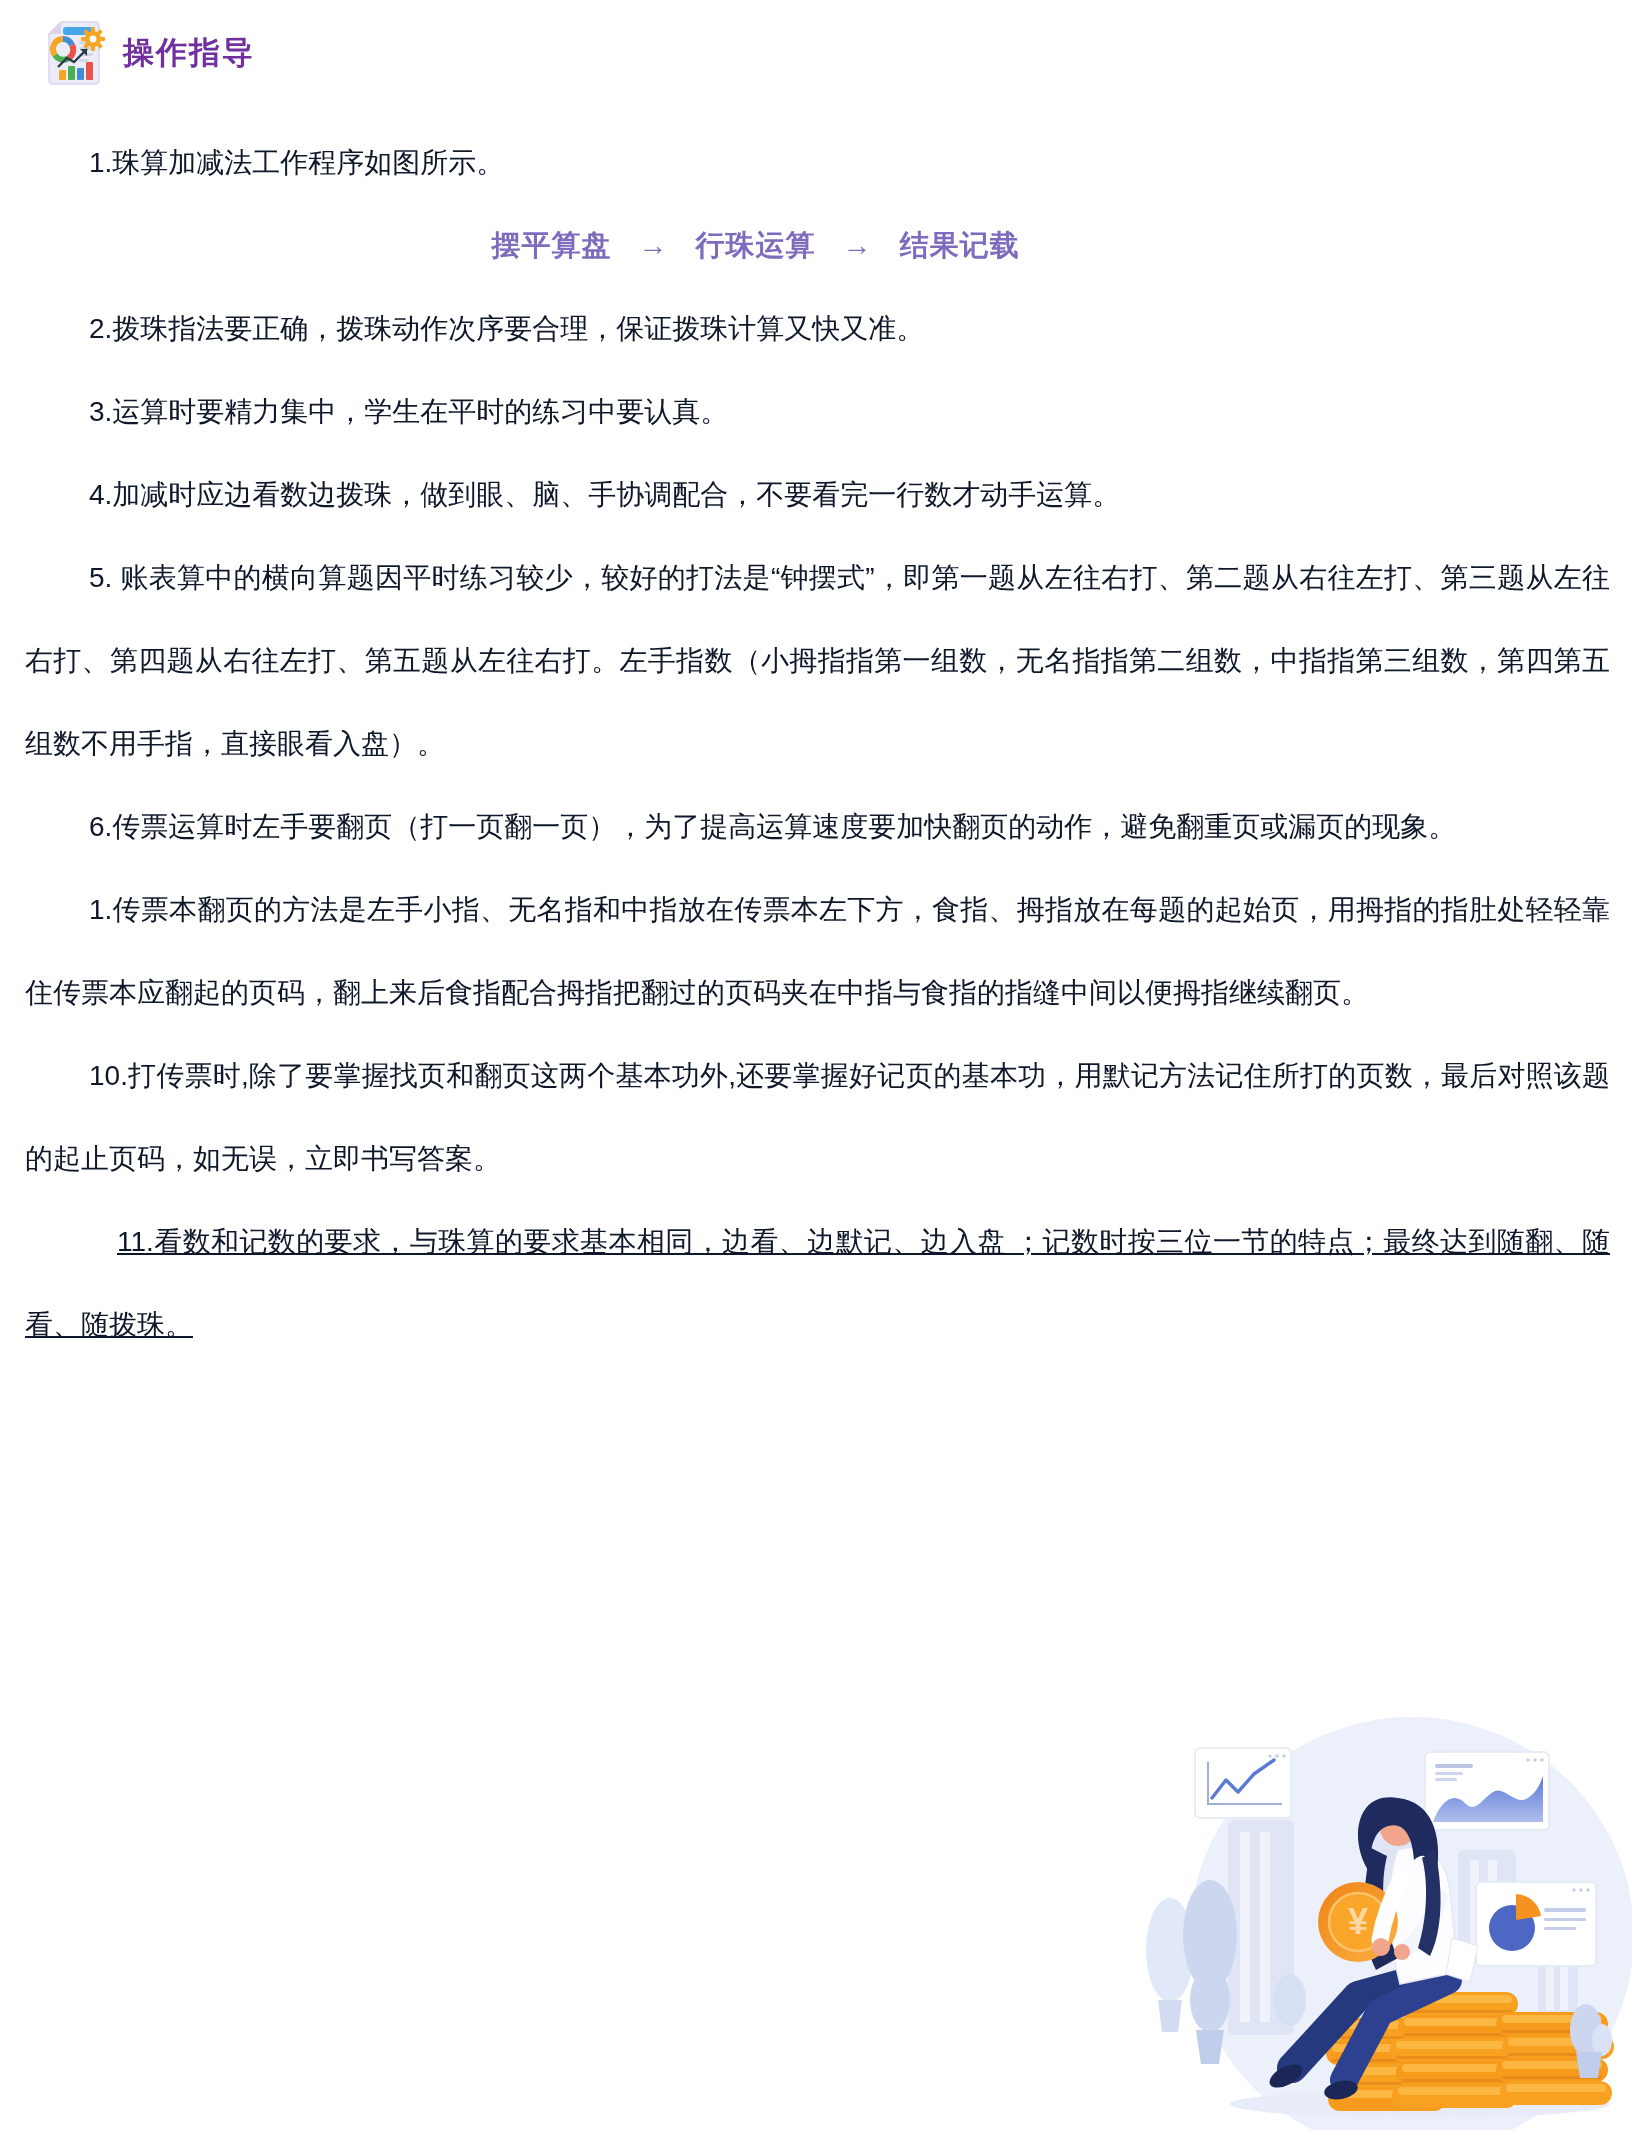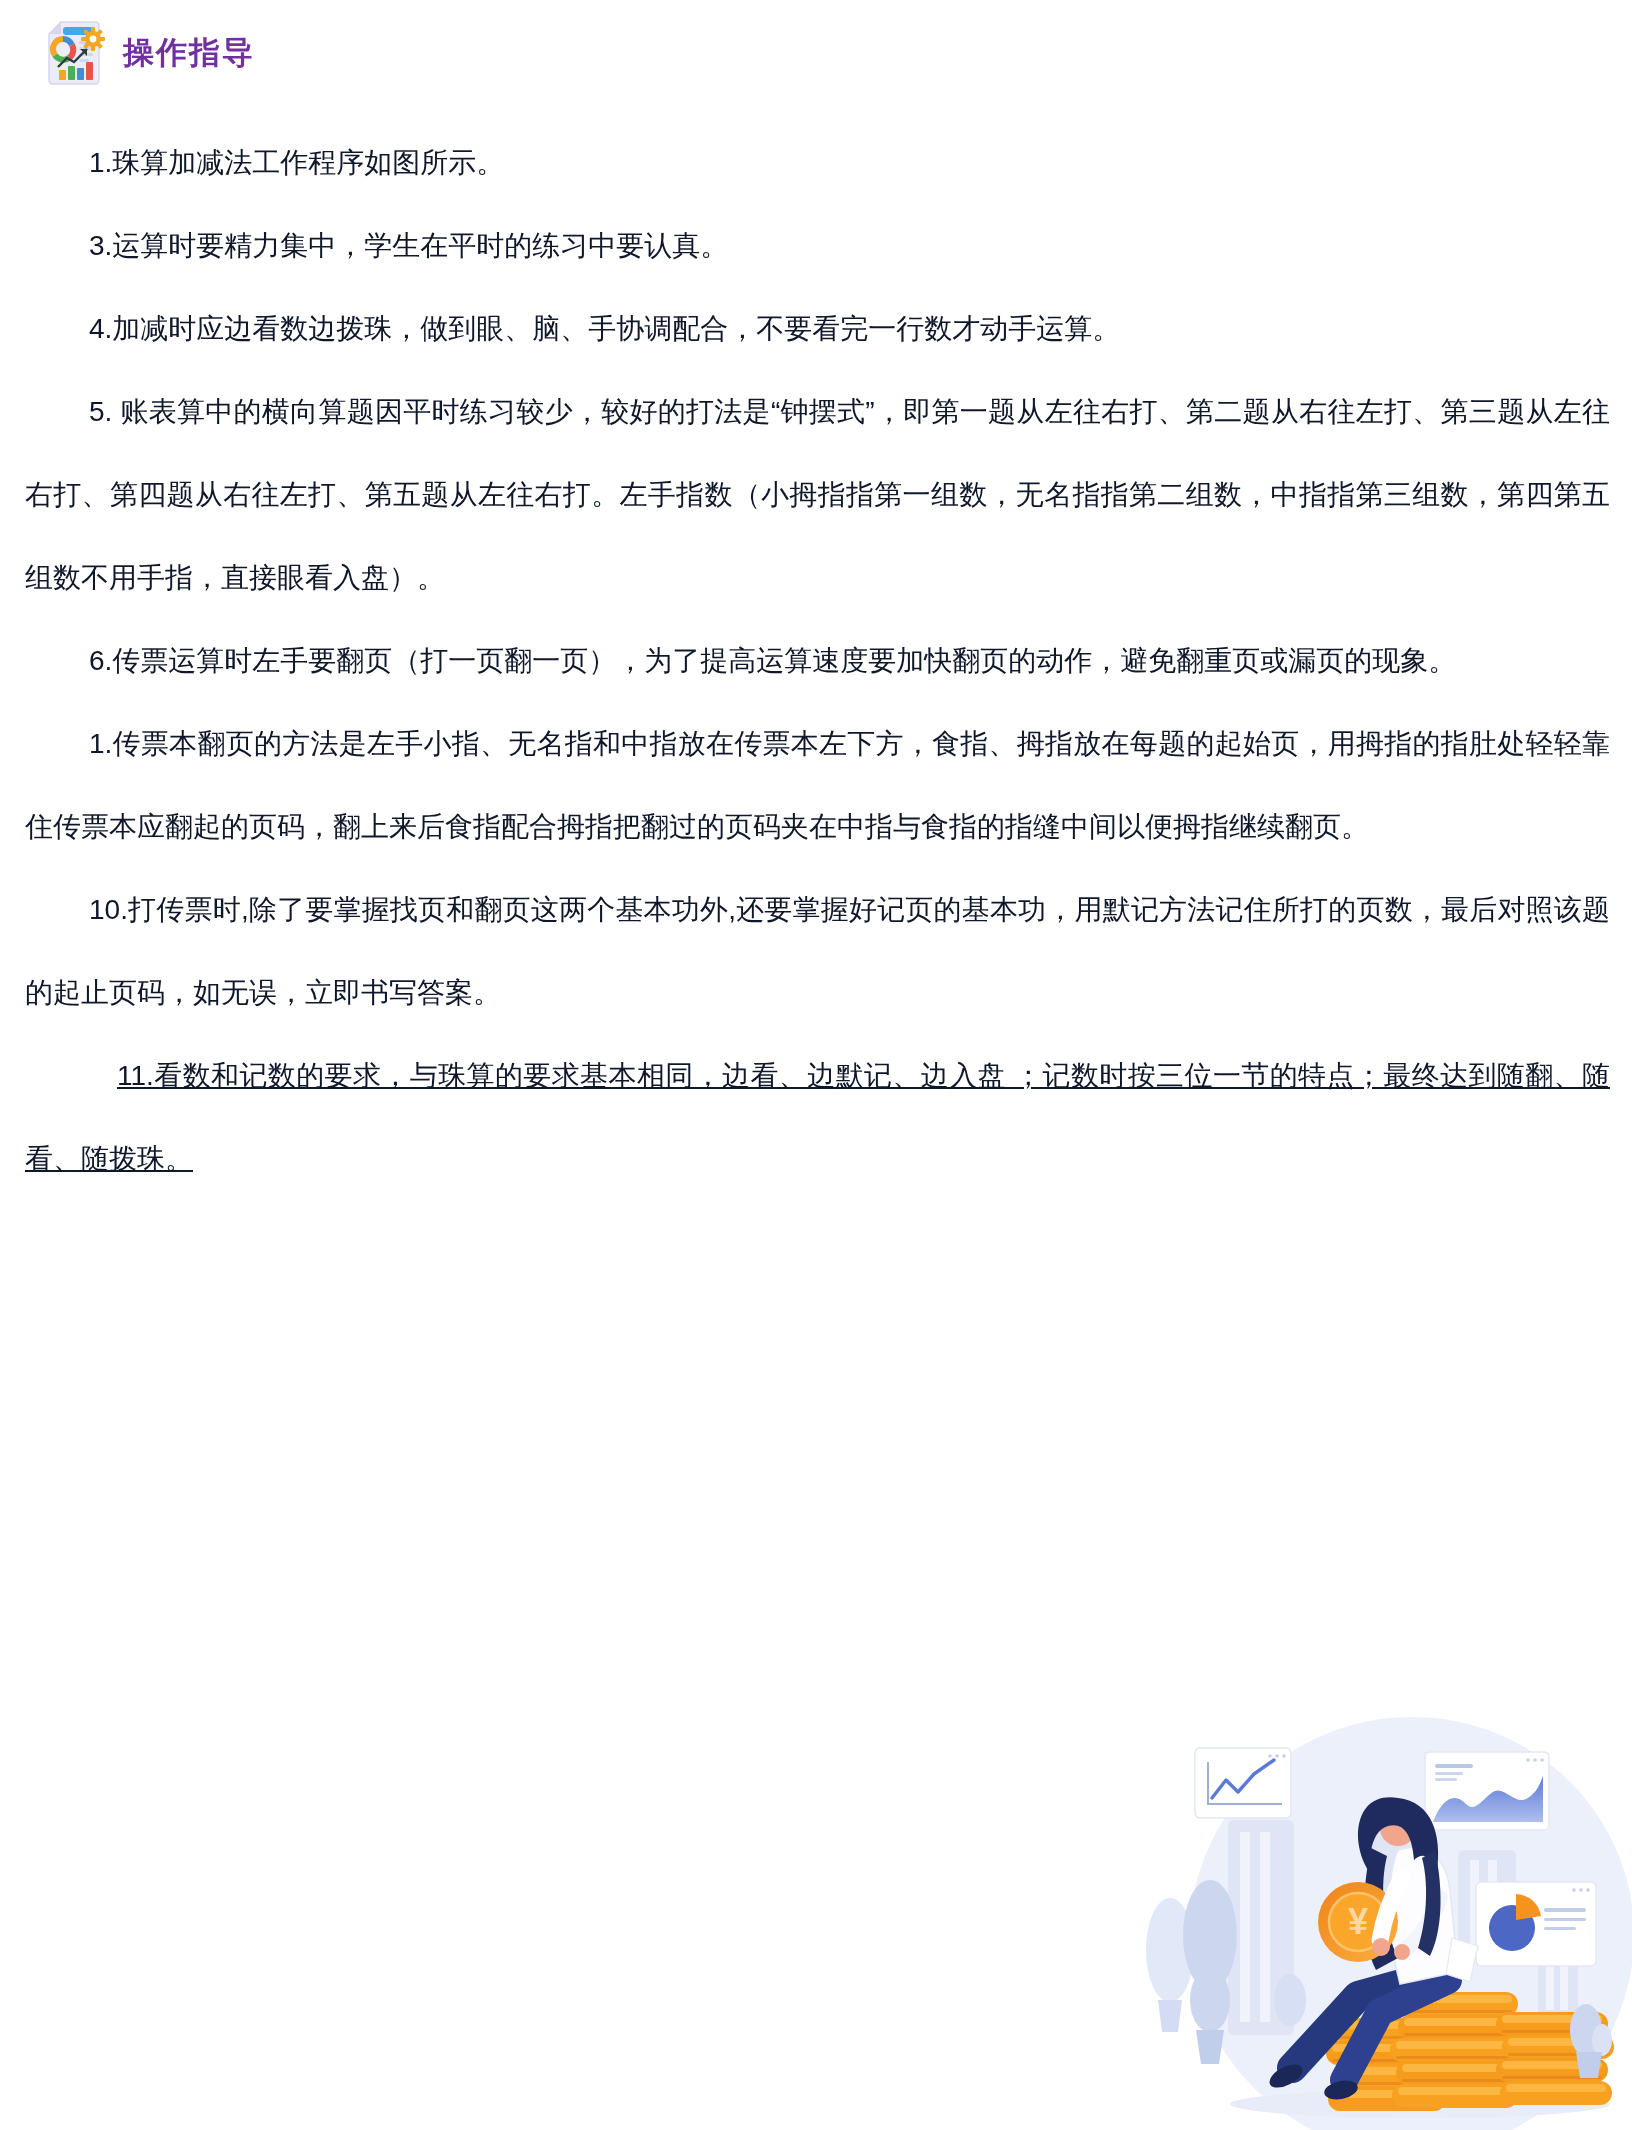--- a/index.html
+++ b/index.html
@@ -120,21 +120,29 @@
         </g>
         <circle cx="60" cy="25" r="3.4" fill="#ffffff"></circle>
       </g>
     </svg>
     <span class="title">操作指导</span>
   </div>
 
   <div class="content">
     <p class="para">1.珠算加减法工作程序如图所示。</p>
 
-
+    <div class="flow-line">
+      <span>摆平算盘</span>
+      <span class="arrow">→</span>
+      <span>行珠运算</span>
+      <span class="arrow">→</span>
+      <span>结果记载</span>
+    </div>
+
+    <p class="para">2.拨珠指法要正确，拨珠动作次序要合理，保证拨珠计算又快又准。</p>
     <p class="para">3.运算时要精力集中，学生在平时的练习中要认真。</p>
     <p class="para">4.加减时应边看数边拨珠，做到眼、脑、手协调配合，不要看完一行数才动手运算。</p>
     <p class="para">5. 账表算中的横向算题因平时练习较少，较好的打法是“钟摆式”，即第一题从左往右打、第二题从右往左打、第三题从左往右打、第四题从右往左打、第五题从左往右打。左手指数（小拇指指第一组数，无名指指第二组数，中指指第三组数，第四第五组数不用手指，直接眼看入盘）。</p>
     <p class="para">6.传票运算时左手要翻页（打一页翻一页），为了提高运算速度要加快翻页的动作，避免翻重页或漏页的现象。</p>
     <p class="para">1.传票本翻页的方法是左手小指、无名指和中指放在传票本左下方，食指、拇指放在每题的起始页，用拇指的指肚处轻轻靠住传票本应翻起的页码，翻上来后食指配合拇指把翻过的页码夹在中指与食指的指缝中间以便拇指继续翻页。</p>
     <p class="para">10.打传票时,除了要掌握找页和翻页这两个基本功外,还要掌握好记页的基本功，用默记方法记住所打的页数，最后对照该题的起止页码，如无误，立即书写答案。</p>
     <p class="para indent-wide">11.看数和记数的要求，与珠算的要求基本相同，边看、边默记、边入盘 ；记数时按三位一节的特点；最终达到随翻、随看、随拨珠。</p>
   </div>
 
   <svg class="illustration" viewBox="0 0 492 430">

